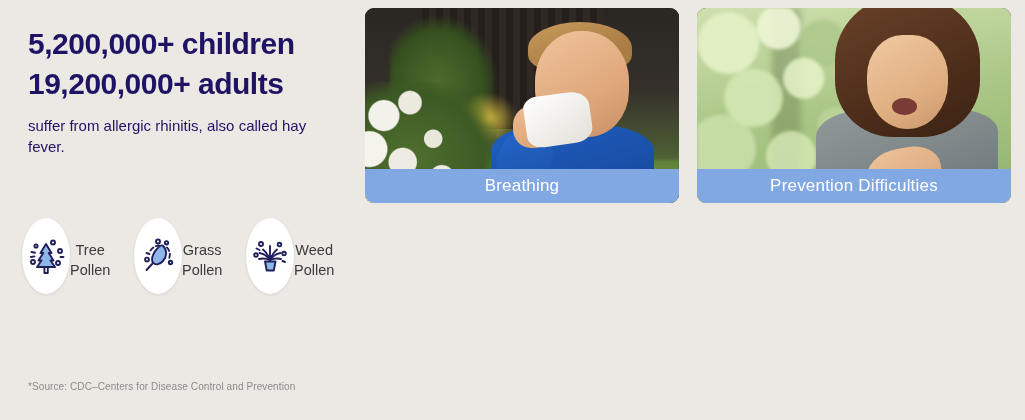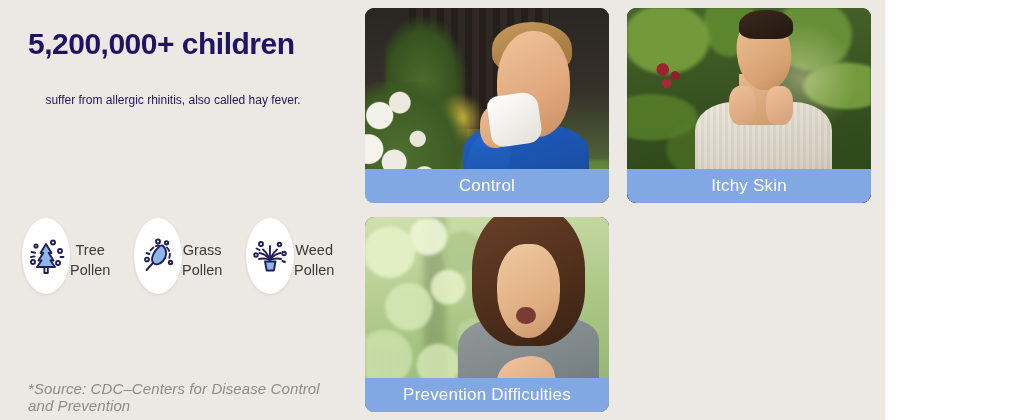--- a/index.html
+++ b/index.html
@@ -4,21 +4,21 @@
 <style>
   html, body { margin:0; padding:0; }
   body {
     width:1025px; height:420px;
     background:#ffffff;
     font-family:"Liberation Sans", sans-serif;
     overflow:hidden;
   }
   .infographic {
     position:relative;
-    width:885px; height:420px;
+    width:1025px; height:420px;
     background:#ffffff;
     display:flex;
   }
 
   
   .left-panel {
     position:relative;
     width:345px; height:420px;
     background:#ece9e4;
     flex:0 0 345px;
@@ -29,26 +29,25 @@
   .headline-line {
     display:block;
     color:#1f1464;
     font-size:30px;
     font-weight:bold;
     letter-spacing:-0.5px;
     line-height:1.32;
     white-space:nowrap;
   }
   .subhead {
-    margin:28px 0 0 0;
+    margin:12px 0 0 0;
     color:#1f1464;
-    font-size:12px;
+    font-size:15px;
     line-height:1.42;
     max-width:290px;
-    text-align:center;
   }
 
   
   .pollen-row {
     position:absolute;
     left:22px; top:218px;
     display:flex;
     gap:28px;
   }
   .pollen-item {
@@ -69,24 +68,23 @@
     color:#3a3a3a;
     font-size:14.5px;
     line-height:1.32;
     text-align:center;
     white-space:pre-line;
   }
 
   
   .footnote {
     position:absolute;
-    left:28px; bottom:6px;
+    left:28px; bottom:28px;
     color:#8d8b88;
-    font-size:15px;
-    font-style:italic;
+    font-size:10px;
     letter-spacing:0.1px;
   }
 
   
   .grid {
     position:relative;
     flex:1 1 auto;
     background:#ece9e4;
     box-sizing:border-box;
     padding:8px 14px 8px 20px;
@@ -349,20 +347,21 @@
 </style>
 </head>
 <body>
 
 <div class="infographic">
 
   <div class="left-panel">
 
     <div class="headline">
       <span class="headline-line">5,200,000+ children</span>
+      <span class="headline-line">19,200,000+ adults</span>
     </div>
 
     <p class="subhead">suffer from allergic rhinitis, also called hay fever.</p>
 
     <div class="pollen-row">
 
       <div class="pollen-item">
         <div class="pollen-circle">
           <svg width="48" height="48" viewBox="0 0 48 48" aria-hidden="true">
             <g fill="none" stroke="#1f1f5c" stroke-width="1.9" stroke-linecap="round" stroke-linejoin="round">
@@ -442,38 +441,24 @@
         <div class="yellow"></div>
         <div class="grass"></div>
         <div class="bush-white"></div>
         <div class="body"></div>
         <div class="hair"></div>
         <div class="head"></div>
         <div class="arm-l"></div>
         <div class="hand"></div>
         <div class="tissue"></div>
       </div>
-      <div class="caption">Control</div>
+      <div class="caption">Breathing</div>
     </div>
 
 
-    <div class="card">
-      <div class="photo p3">
-        <div class="canopy"></div>
-        <div class="light"></div>
-        <div class="berries"></div>
-        <div class="sweater"></div>
-        <div class="neck"></div>
-        <div class="head"></div>
-        <div class="hair"></div>
-        <div class="hand-l"></div>
-        <div class="hand-r"></div>
-      </div>
-      <div class="caption">Itchy Skin</div>
-    </div>
 
     <div class="card">
       <div class="photo p4">
         <div class="trunk"></div>
         <div class="bokeh"></div>
         <div class="top"></div>
         <div class="hair"></div>
         <div class="face"></div>
         <div class="mouth"></div>
         <div class="chest-hand"></div>

